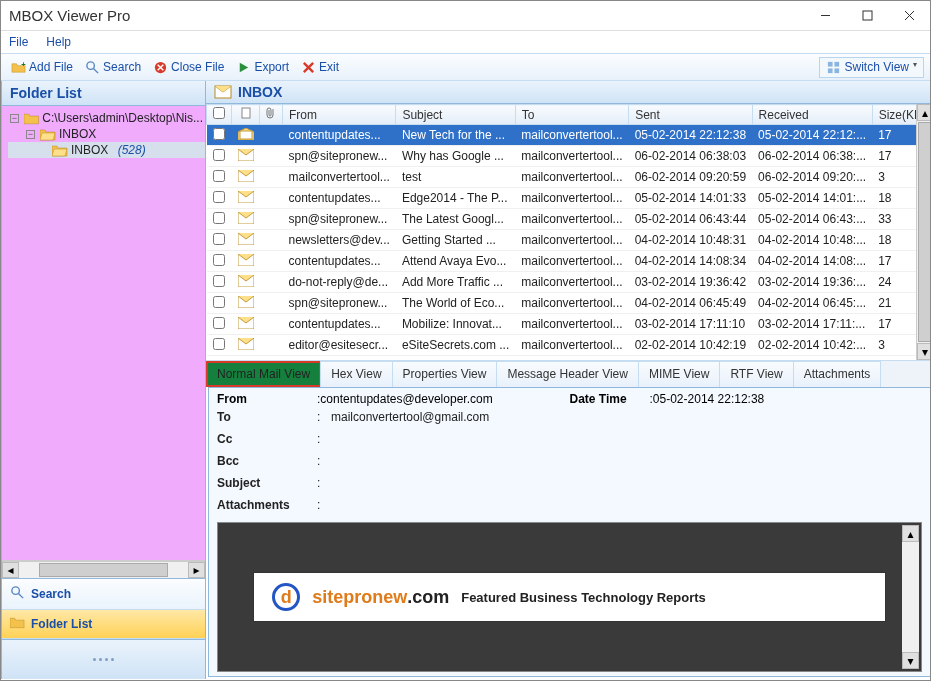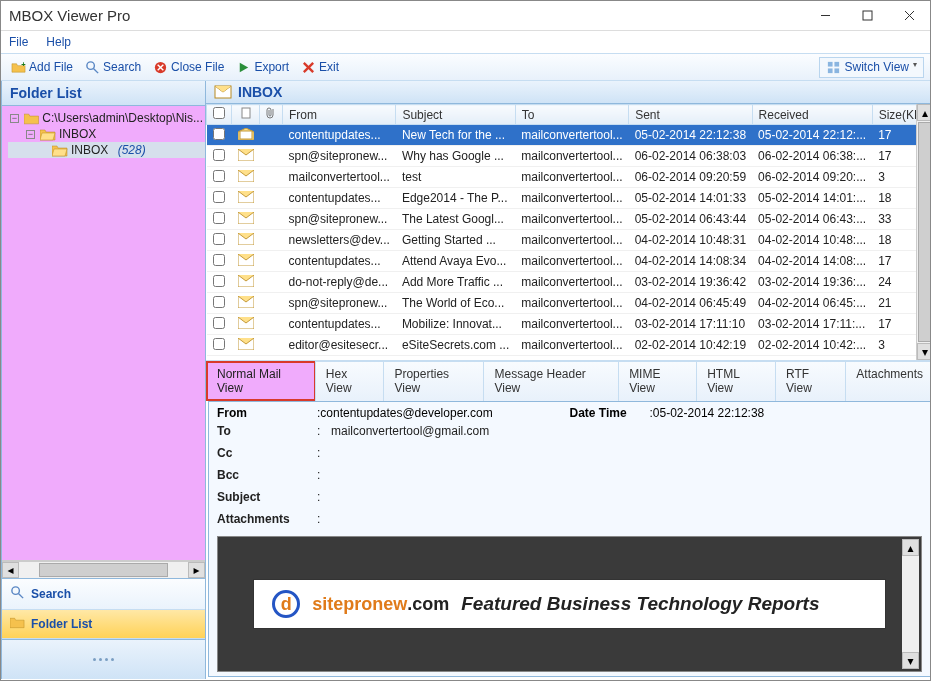--- a/index.html
+++ b/index.html
@@ -42,34 +42,34 @@
 .grid tbody tr.sel td { background: #2f71c9; color: #fff; }
 .grid .chk { width: 18px; text-align: center; }
 .grid .ico { width: 20px; text-align: center; }
 .grid input[type=checkbox] { width: 12px; height: 12px; }
 .envico { width: 16px; height: 12px; }
 .vsbar { position:absolute; right:0; top:0; bottom:0; width:17px; background:#f0f0f0; border-left:1px solid #ccc; display:flex; flex-direction:column;}
 .vsbar .arrow{ height:17px; background:#e0e0e0; border:1px solid #bbb; display:flex;align-items:center;justify-content:center;}
 .vsbar .thumb{ flex:1; margin:1px; background:#cfcfcf; border:1px solid #aaa;}
 .tabs { display: flex; border-top: 1px solid #c6ddf1; background: #edf3f9; }
 .tab { padding: 5px 10px; border: 1px solid #c6ddf1; border-bottom: none; background: linear-gradient(#f8fbfe,#e8f1fb); margin-right: -1px; color: #333; font-size: 12px; }
-.tab.active { background: #f0abfc; border: 2px solid #d83a2a; padding: 4px 9px; color: #222; font-weight: normal; }
+.tab.active { background: #15803d; border: 2px solid #d83a2a; padding: 4px 9px; color: #222; font-weight: normal; }
 .detail { border: 1px solid #8fb8dc; margin: 0 2px 2px 2px; background: #f4f9ff; padding: 4px 8px; flex:1; display:flex; flex-direction:column; position:relative;}
 .drow { display: flex; padding: 4px 0; color: #222; }
 .drow .dlabel { width: 100px; font-weight: bold; }
 .drow .colon { width: 14px; }
 .drow .dval { flex: 1; }
 .drow2 { display:flex; }
 .drow2 .half { flex:1; display:flex; }
 .preview { margin-top: 6px; flex:1; background:#3a3a3a; display:flex; align-items:center; justify-content:center; position:relative; border:1px solid #888;}
 .pbanner { background:#fff; border:1px solid #333; padding:10px 18px; display:flex; align-items:center; gap:12px; width: 90%; }
 .pbanner .logo { width:28px; height:28px; border:3px solid #2455c4; border-radius:50%; display:flex; align-items:center; justify-content:center; color:#e07b1a; font-weight:bold; font-size:18px;}
 .pbanner .t1 { color:#e07b1a; font-weight:bold; font-size:18px; }
 .pbanner .t1 b { color:#222; }
-.pbanner .t2 { color:#222; font-weight:bold; font-size:19px;font-style:italic; }
+.pbanner .t2 { color:#222; font-weight:bold; font-size:13px; }
 .pvsbar { position:absolute; right:2px; top:2px; bottom:2px; width:17px; background:#f0f0f0; display:flex; flex-direction:column;}
 .pvsbar .arrow{ height:17px; background:#e0e0e0; border:1px solid #bbb; display:flex;align-items:center;justify-content:center;}
 .pvsbar .track{ flex:1;}
 th.chk, th.ico { padding: 2px 2px; }
 </style>
 </head>
 <body>
 
 <div class="titlebar">
   <div class="title">MBOX Viewer Pro</div>
@@ -416,21 +416,20 @@
         <div class="arrow">▾</div>
       </div>
     </div>
 
     <div class="tabs">
       <div class="tab active">Normal Mail View</div>
       <div class="tab">Hex View</div>
       <div class="tab">Properties View</div>
       <div class="tab">Message Header View</div>
       <div class="tab">MIME View</div>
-      <div class="tab">HTML View</div>
       <div class="tab">RTF View</div>
       <div class="tab">Attachments</div>
     </div>
 
     <div class="detail">
       <div class="drow2">
         <div class="half">
           <span class="dlabel" style="width:100px;font-weight:bold;">From</span>
           <span class="colon">:</span>
           <span class="dval">contentupdates@developer.com</span>

